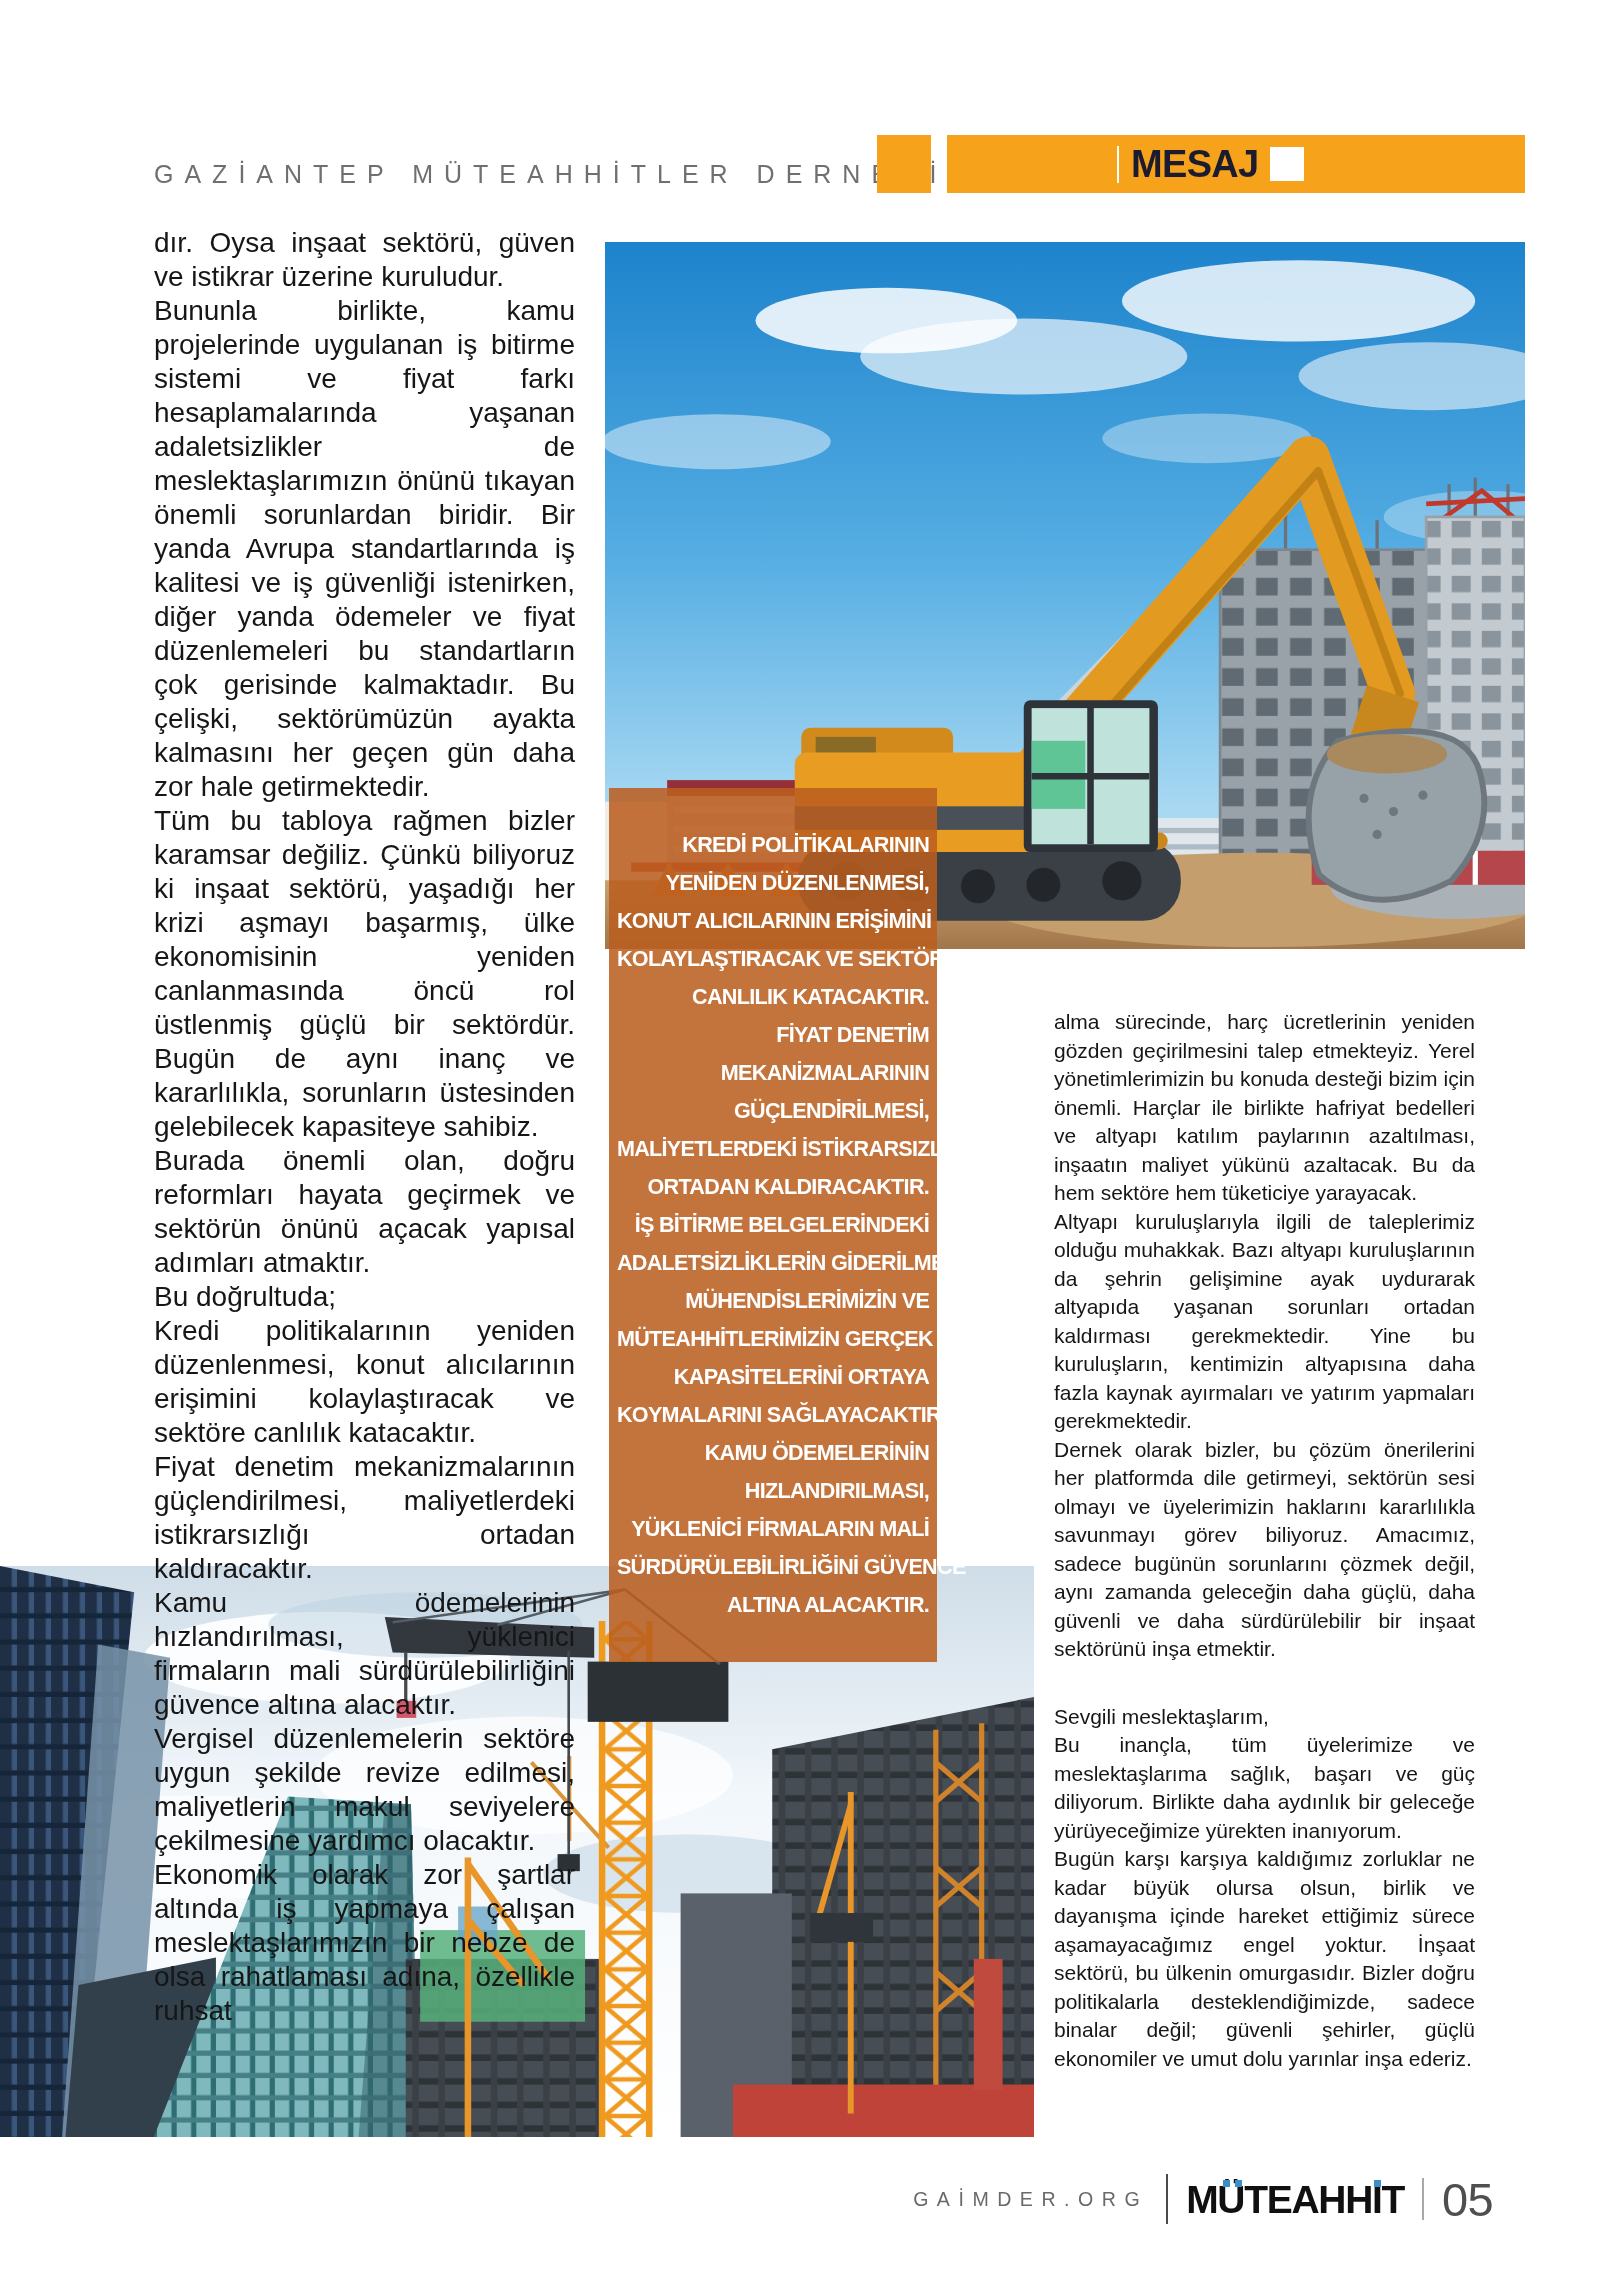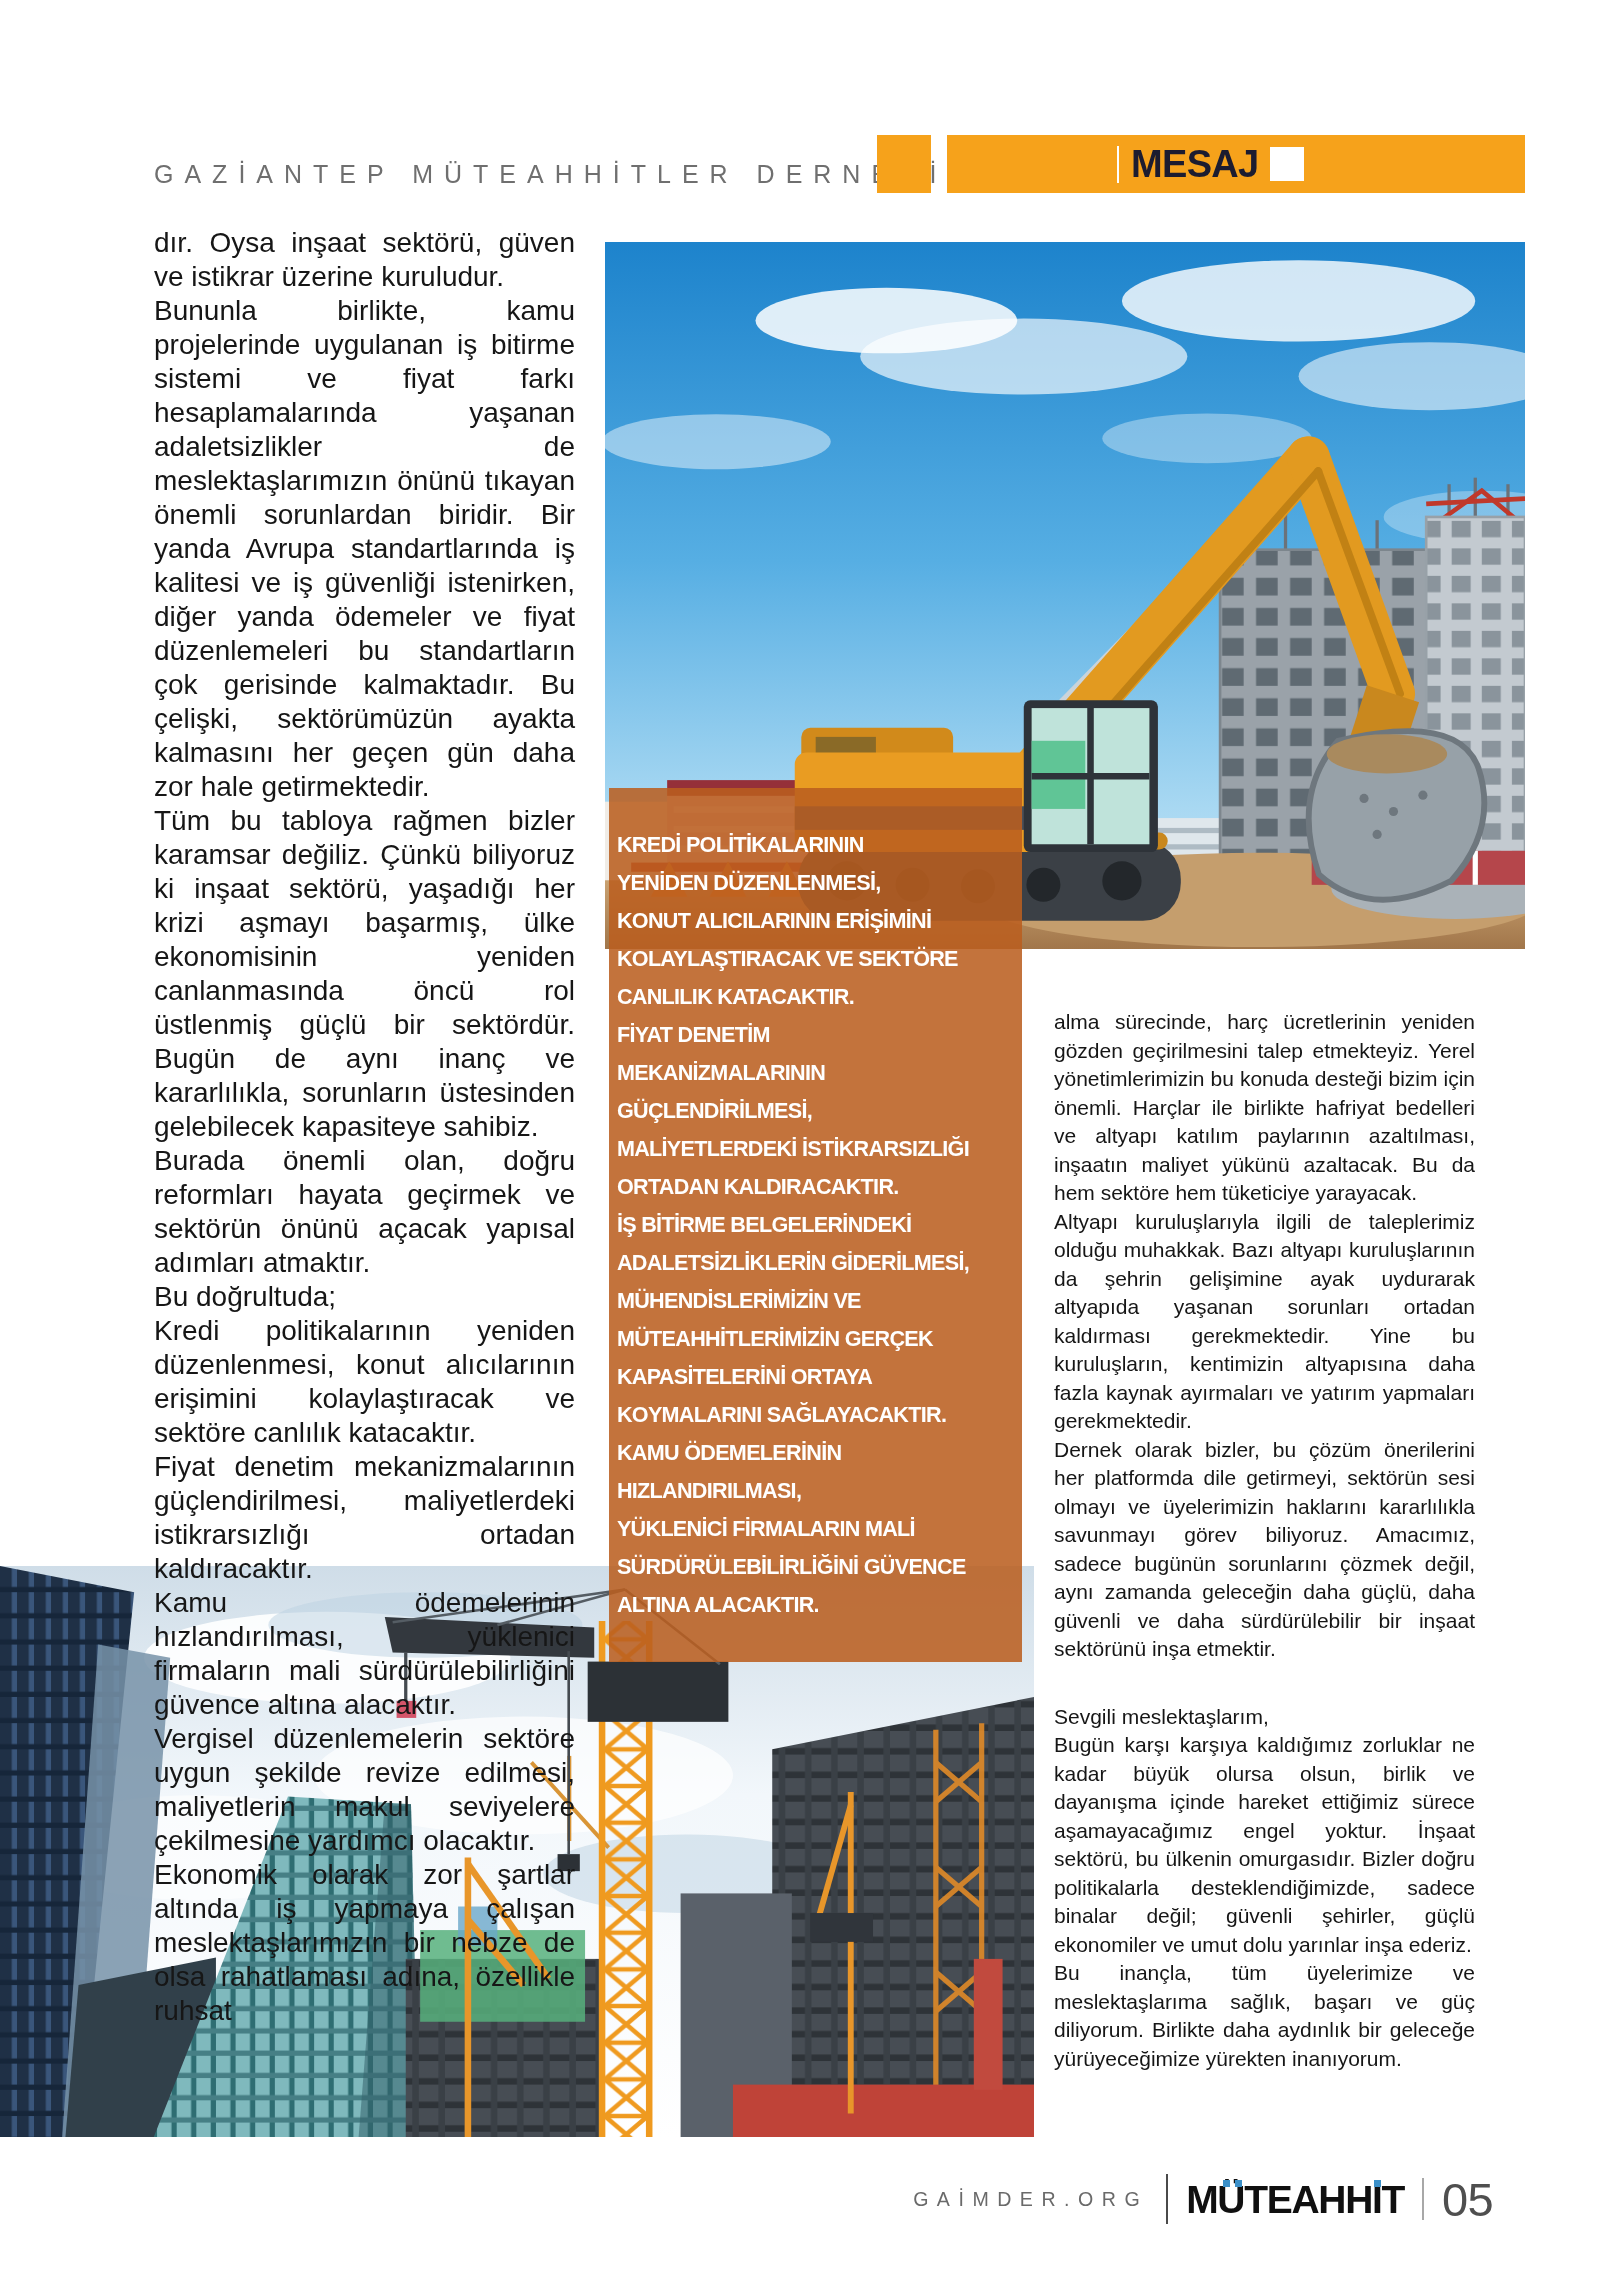--- a/index.html
+++ b/index.html
@@ -26,22 +26,22 @@
   }
   .bar-divider{width:2.6px;height:37px;background:#fff;}
   .bar-label{font-size:38px;font-weight:bold;color:#1c1c30;letter-spacing:-0.7px;line-height:1;}
   .bar-square{width:34px;height:34px;background:#fff;}
   
   .photo-top{position:absolute;left:605px;top:242px;width:920px;height:707px;z-index:1;}
   .photo-bottom{position:absolute;left:0;top:1566px;width:1034px;height:571px;z-index:1;}
   .photo-top svg,.photo-bottom svg{display:block;width:100%;height:100%;}
   
   .pull-quote{
-    position:absolute;left:609px;top:788px;width:413px;height:874px;z-index:3;
-    background:var(--quote-orange);box-sizing:border-box;padding:38px 7.9px 0;text-align:left;
+    position:absolute;left:609px;top:788px;width:328px;height:874px;z-index:3;
+    background:var(--quote-orange);box-sizing:border-box;padding:38px 7.9px 0;text-align:right;
   }
   .quote-line{
     color:#fff;font-weight:bold;font-size:21.6px;line-height:38px;letter-spacing:-0.7px;white-space:nowrap;
   }
   
   .col-left{position:absolute;left:154px;top:226px;width:421px;z-index:2;}
   .col-left p{margin:0;font-size:28px;line-height:34px;text-align:justify;color:var(--ink);}
   .col-right{position:absolute;left:1054px;top:1008px;width:421px;z-index:2;}
   .col-right p{margin:0;font-size:21px;line-height:28.5px;text-align:justify;color:var(--ink);}
   .greeting{margin-top:39px !important;}
@@ -332,22 +332,22 @@
     </div>
 
   <div class="col-right">
     <div>
         <p class="body-par">alma sürecinde, harç ücretlerinin yeniden gözden geçirilmesini talep etmekteyiz. Yerel yönetimlerimizin bu konuda desteği bizim için önemli. Harçlar ile birlikte hafriyat bedelleri ve altyapı katılım paylarının azaltılması, inşaatın maliyet yükünü azaltacak. Bu da hem sektöre hem tüketiciye yarayacak.</p>
         <p class="body-par">Altyapı kuruluşlarıyla ilgili de taleplerimiz olduğu muhakkak. Bazı altyapı kuruluşlarının da şehrin gelişimine ayak uydurarak altyapıda yaşanan sorunları ortadan kaldırması gerekmektedir. Yine bu kuruluşların, kentimizin altyapısına daha fazla kaynak ayırmaları ve yatırım yapmaları gerekmektedir.</p>
         <p class="body-par">Dernek olarak bizler, bu çözüm önerilerini her platformda dile getirmeyi, sektörün sesi olmayı ve üyelerimizin haklarını kararlılıkla savunmayı görev biliyoruz. Amacımız, sadece bugünün sorunlarını çözmek değil, aynı zamanda geleceğin daha güçlü, daha güvenli ve daha sürdürülebilir bir inşaat sektörünü inşa etmektir.</p>
       </div>
     <p class="greeting">Sevgili meslektaşlarım,</p>
     <div>
+        <p class="body-par">Bu inançla, tüm üyelerimize ve meslektaşlarıma sağlık, başarı ve güç diliyorum. Birlikte daha aydınlık bir geleceğe yürüyeceğimize yürekten inanıyorum.</p>
         <p class="body-par">Bugün karşı karşıya kaldığımız zorluklar ne kadar büyük olursa olsun, birlik ve dayanışma içinde hareket ettiğimiz sürece aşamayacağımız engel yoktur. İnşaat sektörü, bu ülkenin omurgasıdır. Bizler doğru politikalarla desteklendiğimizde, sadece binalar değil; güvenli şehirler, güçlü ekonomiler ve umut dolu yarınlar inşa ederiz.</p>
-        <p class="body-par">Bu inançla, tüm üyelerimize ve meslektaşlarıma sağlık, başarı ve güç diliyorum. Birlikte daha aydınlık bir geleceğe yürüyeceğimize yürekten inanıyorum.</p>
       </div>
   </div>
 
   <div class="footer">
     <span class="footer-site">GAİMDER.ORG</span>
     <span class="footer-sep-dark"></span>
     <span class="magazine-logo">
       <span>MÜTEAHHİT</span>
       <i class="logo-dot d1"></i>
       <i class="logo-dot d2"></i>

